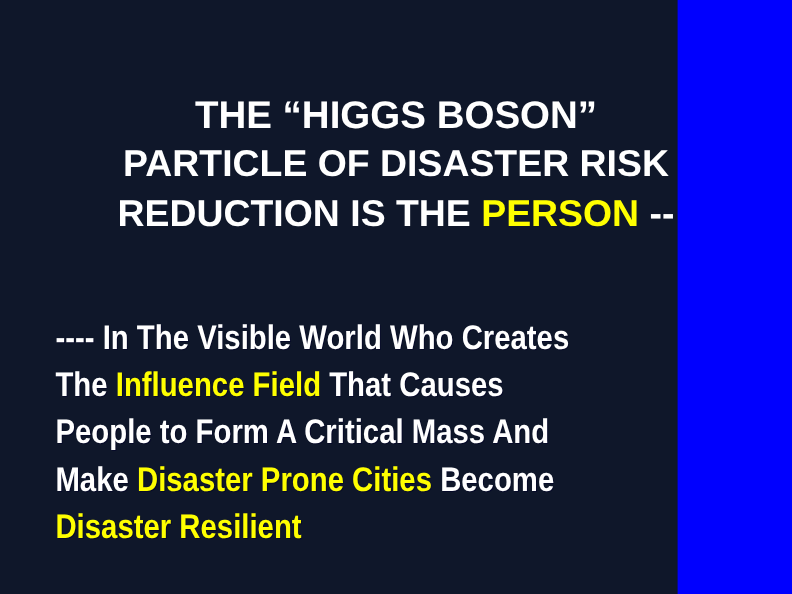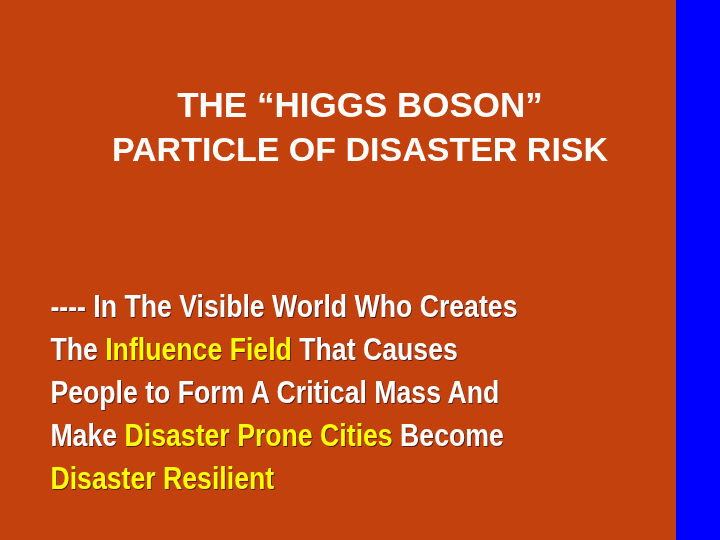--- a/index.html
+++ b/index.html
@@ -3,23 +3,23 @@
 <meta charset="utf-8">
 <title>Slide</title>
 <style>
   html, body {
     margin: 0;
     padding: 0;
     background: #0000FF;
   }
   #slide {
     position: relative;
-    width: 676px;
+    width: 616px;
     height: 540px;
-    background: #c2410c;
+    background: #0f172a;
     overflow: hidden;
     font-family: "Liberation Sans", "DejaVu Sans", sans-serif;
     -webkit-font-smoothing: antialiased;
   }
 
   
   #title-block {
     position: absolute;
     left: 0;
     top: 82px;
@@ -64,20 +64,21 @@
   .hl-title { color: #FFFF00; }
 </style>
 </head>
 <body>
 
 <div id="slide">
 
   <div id="title-block">
     <span class="title-line l1">THE “HIGGS BOSON”</span>
     <span class="title-line l2">PARTICLE OF DISASTER RISK</span>
+    <span class="title-line l3"><span>REDUCTION IS THE </span><span class="hl-title">PERSON</span><span> --</span></span>
   </div>
 
   <div id="body-block">
 
     <span class="body-line">---- In The Visible World Who Creates</span>
 
     <span class="body-line"><span>The </span><span class="hl">Influence Field</span><span> That Causes</span></span>
 
     <span class="body-line">People to Form A Critical Mass And</span>
 

